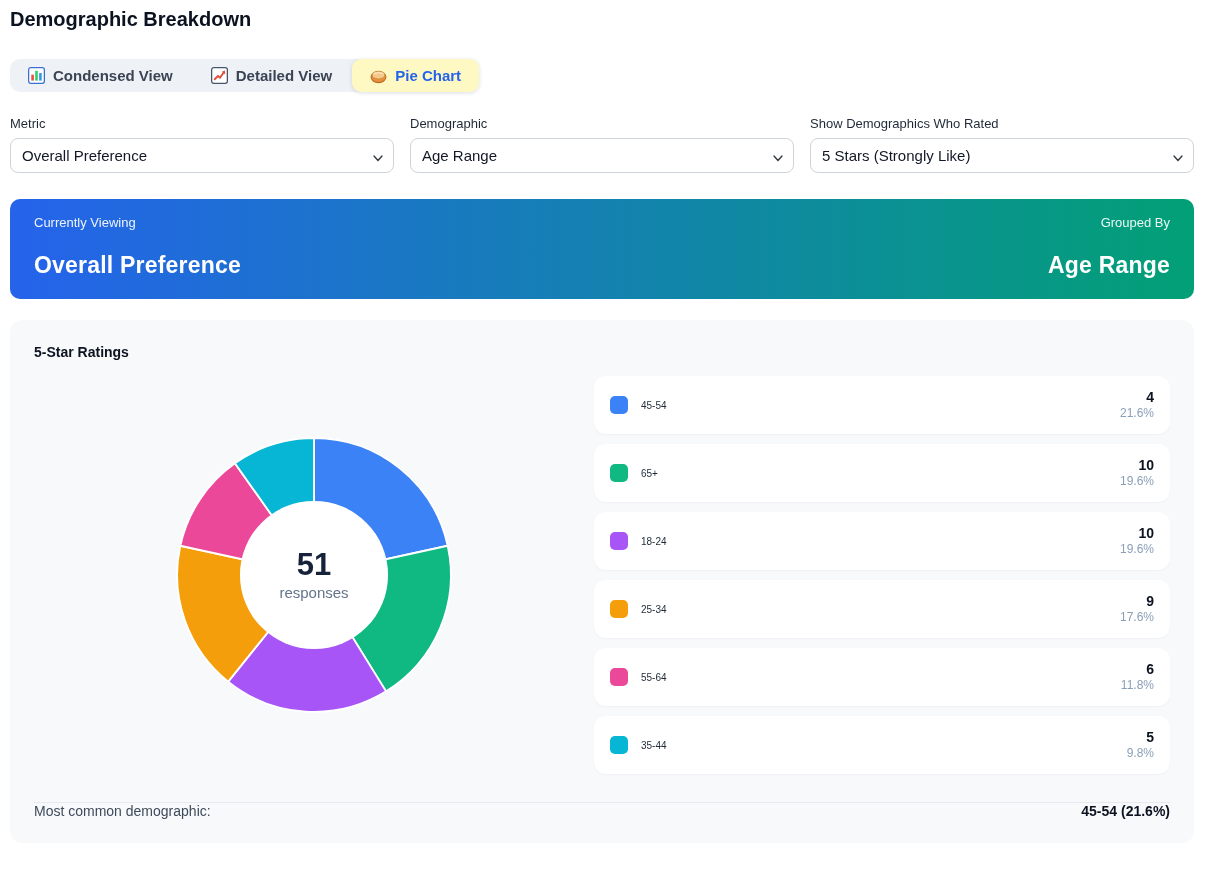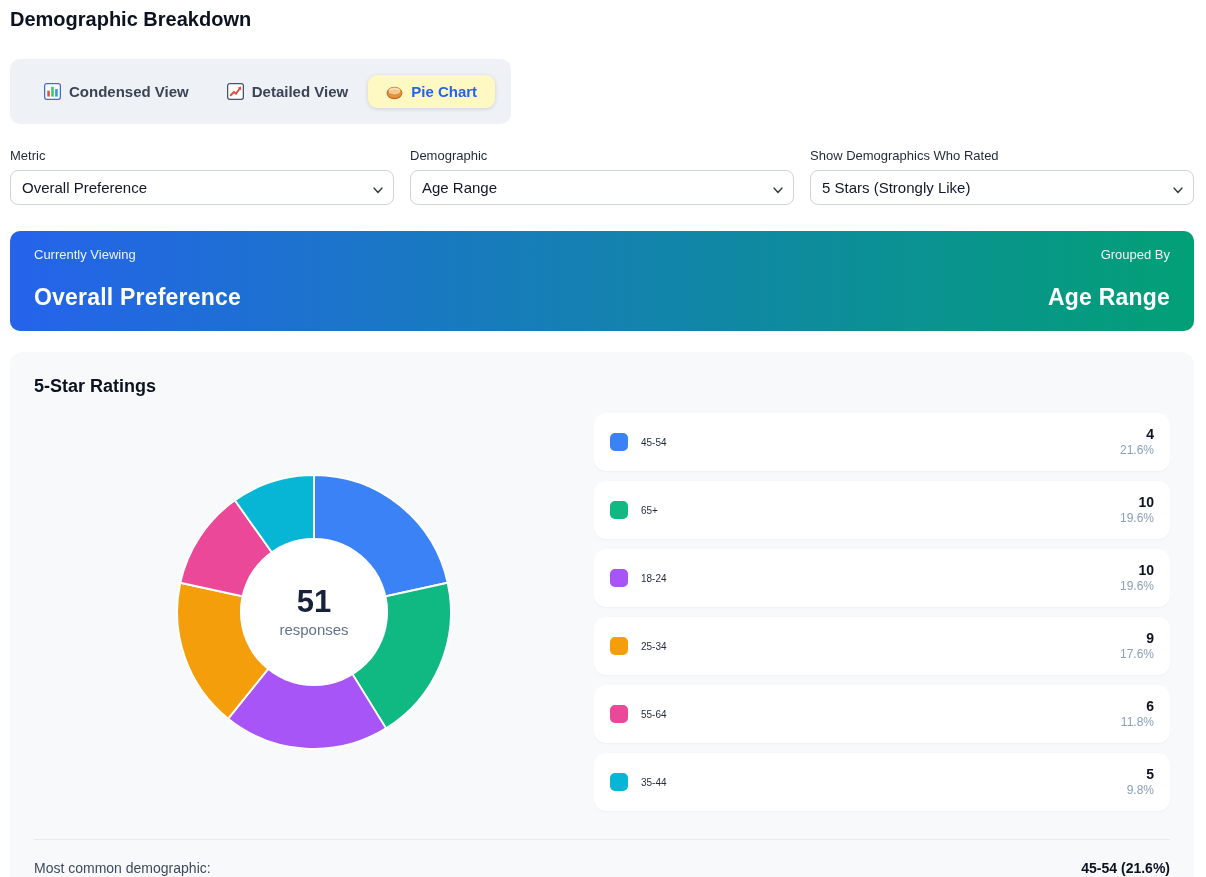--- a/index.html
+++ b/index.html
@@ -14,21 +14,21 @@
   .page { padding: 8px 12px 16px 10px; }
 
   .page-title { font-size: 20px; font-weight: bold; color: #0b1220; margin-bottom: 28px; }
 
   
   .tabbar {
     display: inline-flex;
     align-items: center;
     background: #eef1f5;
     border-radius: 10px;
-    padding: 16px;
+    padding: 0;
     gap: 2px;
     margin-bottom: 24px;
   }
   .tab {
     display: flex; align-items: center; gap: 8px;
     padding: 8px 18px;
     font-size: 15px; font-weight: bold; color: #3b4454;
     border: none; background: transparent; border-radius: 9px;
     cursor: pointer; font-family: inherit;
   }
@@ -68,21 +68,21 @@
   .banner .small { font-size: 13px; opacity: 0.92; margin-bottom: 22px; }
   .banner .big { font-size: 23px; font-weight: bold; letter-spacing: 0.2px; }
   .banner-right { text-align: right; }
 
   
   .card {
     background: #f8f9fb;
     border-radius: 12px;
     padding: 24px;
   }
-  .card-heading { font-size: 18px; font-weight: bold; color: #0b1220; margin-bottom: 16px; }
+  .card-heading { font-size: 14px; font-weight: bold; color: #0b1220; margin-bottom: 16px; }
 
   .chart-row { display: flex; align-items: center; }
   .donut-area { flex: 0 0 560px; display: flex; justify-content: center; }
   .donut-box { position: relative; width: 300px; height: 300px; }
   .donut-box svg { width: 300px; height: 300px; display: block; }
   .donut-center {
     position: absolute; left: 50%; top: 50%; transform: translate(-50%, -50%);
     text-align: center; pointer-events: none;
   }
   .donut-center .num { font-size: 31px; font-weight: bold; color: #16213a; line-height: 1.1; }
@@ -98,21 +98,21 @@
     cursor: pointer;
   }
   .swatch { width: 18px; height: 18px; border-radius: 5px; flex: 0 0 18px; }
   .legend-label { font-size: 10px; color: #1f2937; margin-left: 13px; }
   .legend-nums { margin-left: auto; text-align: right; }
   .legend-count { font-size: 14px; font-weight: bold; color: #0b1220; line-height: 1.3; }
   .legend-pct { font-size: 12px; color: #8aa0b6; line-height: 1.3; }
 
   .card-footer {
     border-top: 1px solid #e6eaf0;
-    margin-top: 28px; padding-top: 20px;
+    margin-top: 28px; 
     display: flex; justify-content: space-between; align-items: center;
   }
   .footer-label { font-size: 14px; color: #3f4b5c; }
   .footer-value { font-size: 14px; font-weight: bold; color: #0b1220; }
 </style>
 </head>
 <body>
 
 <div class="page">
 

